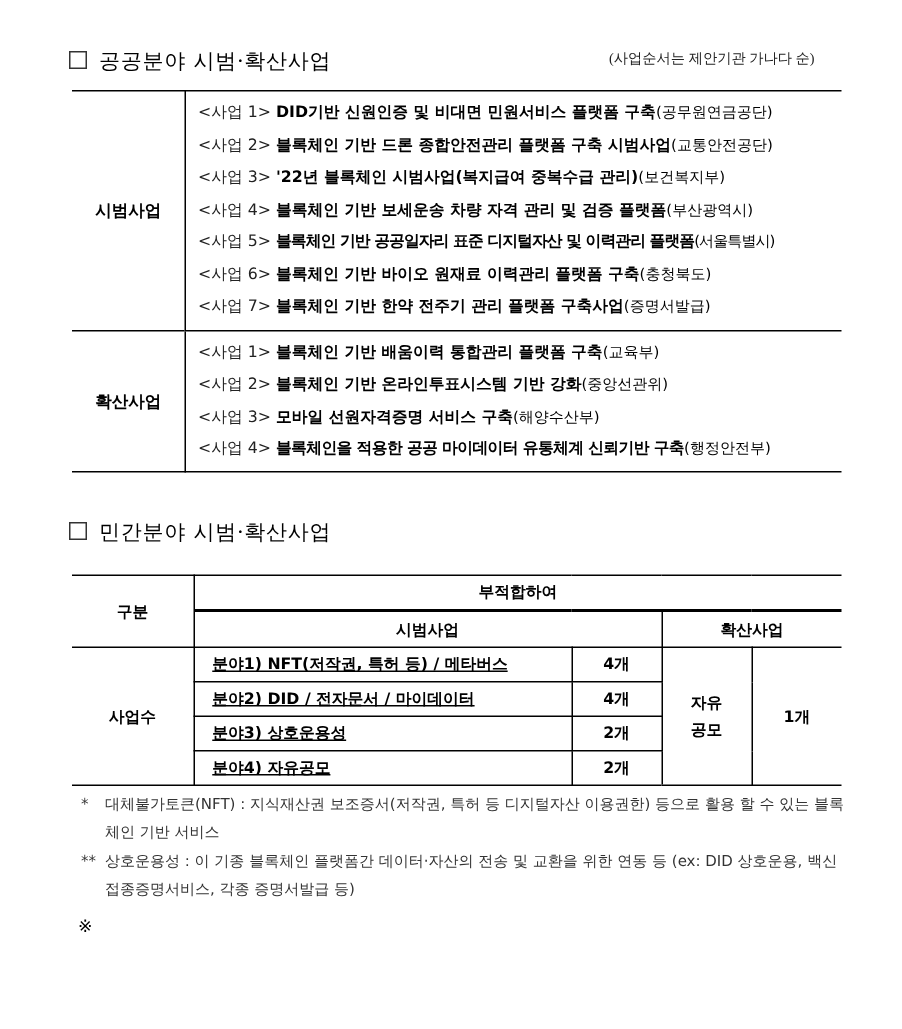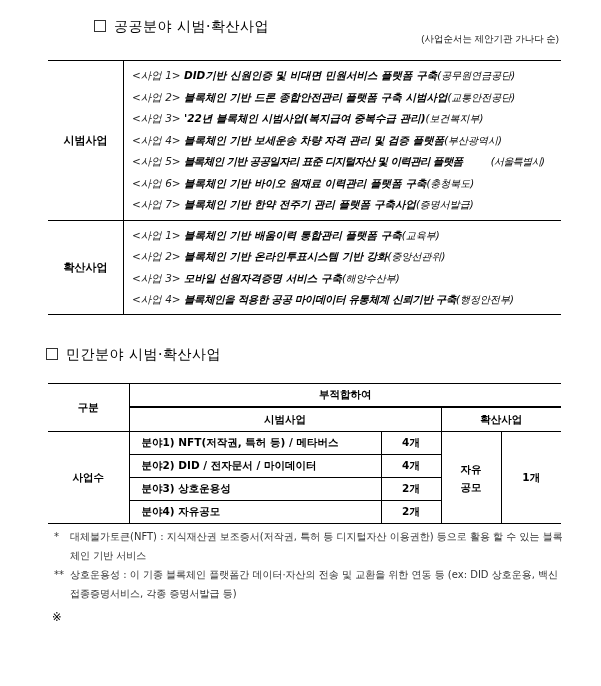--- a/index.html
+++ b/index.html
@@ -2,75 +2,75 @@
 <html><head>
 <meta charset="utf-8">
 <style>
   html, body { margin: 0; padding: 0; background: #ffffff; }
   body { width: 601px; height: 686px; position: relative; overflow: hidden;
          font-family: "DejaVu Sans", "Liberation Sans", sans-serif; color: #000; }
   .section-title { position: absolute; left: 46px; font-family: "DejaVu Serif", "Liberation Serif", serif;
                    font-size: 14px; letter-spacing: 0.5px; }
   .section-title .box { display: inline-block; width: 10px; height: 10px; border: 1px solid #333;
                         margin-right: 8px; vertical-align: -1px; }
-  .order-note { position: absolute; right: 42px; top: 33px; font-size: 9.5px; font-family: Liberation Sans, sans-serif; color:#222; }
+  .order-note { position: absolute; right: 58px; top: 33px; font-size: 9.5px; font-family: Liberation Serif, serif; color:#222; }
 
   
   .t1 { position: absolute; left: 48px; top: 60px; width: 513px; border-collapse: collapse; }
   .t1 td { padding: 0; vertical-align: middle; }
   .t1 tr.r1 td { border-top: 1.5px solid #000; }
   .t1 tr.r2 td { border-top: 1px solid #000; border-bottom: 1.5px solid #000; }
   .t1 td.cat { width: 75px; border-right: 1px solid #000; text-align: center; font-weight: bold; font-size: 11px; }
   .t1 td.items { padding-left: 8px; }
-  .item { font-size: 10.5px; line-height: 20.5px; white-space: nowrap; font-style: italic; }
+  .item { font-size: 10.5px; line-height: 20.5px; white-space: nowrap; }
   .item .num { font-weight: normal; color: #222; }
   .item .title { font-weight: bold; }
   .item .org { font-weight: normal; font-size: 10px; }
 
   
   .t2 { position: absolute; left: 48px; top: 383px; width: 513px; border-collapse: collapse; font-size: 10.5px; }
   .t2 td { padding: 0; text-align: center; vertical-align: middle; font-weight: bold; }
   .t2 .h1 td { height: 22px; border-top: 1.5px solid #000; }
   .t2 .h1 td.gubun { border-right: 1px solid #000; border-bottom: 1px solid #000; }
   .t2 .h1 td.minkan { border-bottom: 2px solid #000; }
   .t2 .h2 td { height: 23px; border-bottom: 1px solid #000; }
   .t2 .h2 td.pilot { border-right: 1px solid #000; }
   .t2 .body td { height: 22px; border-bottom: 1px solid #000; }
-  .t2 .body td.field { text-align: left; padding-left: 12px; border-right: 1px solid #000; }
+  .t2 .body td.field { text-align: left; padding-left: 12px; border-right: 1px solid #000; text-decoration: underline; }
   .t2 .body td.count { border-right: 1px solid #000; }
   .t2 td.left-rowhead { border-right: 1px solid #000; }
   .t2 td.free { border-right: 1px solid #000; line-height: 18px; }
   .t2 .last td { border-bottom: 1.5px solid #000; }
 
   .footnotes { position: absolute; left: 54px; top: 527px; width: 510px; font-size: 10px; color: #333;
                font-family: "DejaVu Sans", sans-serif; line-height: 19px; }
   .footnotes .fn { position: relative; padding-left: 16px; }
   .footnotes .fn .mark { position: absolute; left: 0; top: 0; }
   .notice { position: absolute; left: 52px; top: 607px; width: 515px; font-size: 11.5px; font-weight: bold;
             line-height: 21px; padding-left: 26px; }
   .notice .mark { position: absolute; left: 0; top: 0; font-weight: normal; }
 </style>
 </head>
 <body>
 
-<div class="section-title" style="top:18px;margin-left:48px;">
+<div class="section-title" style="top:32px;">
   <span class="box"></span><span>공공분야 시범·확산사업</span>
 </div>
 <div class="order-note">(사업순서는 제안기관 가나다 순)</div>
 
 <table class="t1">
   <tbody>
       <tr class="r1">
     <td class="cat" style="height:159px;">시범사업</td>
     <td class="items">
       <div class="item"><span class="num">&lt;사업 1&gt;</span> <span class="title">DID기반 신원인증 및 비대면 민원서비스 플랫폼 구축</span><span class="org">(공무원연금공단)</span></div>
       <div class="item"><span class="num">&lt;사업 2&gt;</span> <span class="title">블록체인 기반 드론 종합안전관리 플랫폼 구축 시범사업</span><span class="org">(교통안전공단)</span></div>
       <div class="item"><span class="num">&lt;사업 3&gt;</span> <span class="title">'22년 블록체인 시범사업(복지급여 중복수급 관리)</span><span class="org">(보건복지부)</span></div>
       <div class="item"><span class="num">&lt;사업 4&gt;</span> <span class="title">블록체인 기반 보세운송 차량 자격 관리 및 검증 플랫폼</span><span class="org">(부산광역시)</span></div>
-      <div class="item"><span class="num">&lt;사업 5&gt;</span> <span class="title" style="letter-spacing:-0.6px;">블록체인 기반 공공일자리 표준 디지털자산 및 이력관리 플랫폼</span><span class="org" style="letter-spacing:-0.6px;padding-left:28px;">(서울특별시)</span></div>
+      <div class="item"><span class="num">&lt;사업 5&gt;</span> <span class="title" style="letter-spacing:-0.6px;">블록체인 기반 공공일자리 표준 디지털자산 및 이력관리 플랫폼</span><span class="org" style="letter-spacing:-0.6px;">(서울특별시)</span></div>
       <div class="item"><span class="num">&lt;사업 6&gt;</span> <span class="title">블록체인 기반 바이오 원재료 이력관리 플랫폼 구축</span><span class="org">(충청북도)</span></div>
       <div class="item"><span class="num">&lt;사업 7&gt;</span> <span class="title">블록체인 기반 한약 전주기 관리 플랫폼 구축사업</span><span class="org">(증명서발급)</span></div>
     </td>
   </tr>
   <tr class="r2">
     <td class="cat" style="height:93px;">확산사업</td>
     <td class="items">
       <div class="item"><span class="num">&lt;사업 1&gt;</span> <span class="title">블록체인 기반 배움이력 통합관리 플랫폼 구축</span><span class="org">(교육부)</span></div>
       <div class="item"><span class="num">&lt;사업 2&gt;</span> <span class="title">블록체인 기반 온라인투표시스템 기반 강화</span><span class="org">(중앙선관위)</span></div>
       <div class="item"><span class="num">&lt;사업 3&gt;</span> <span class="title">모바일 선원자격증명 서비스 구축</span><span class="org">(해양수산부)</span></div>

